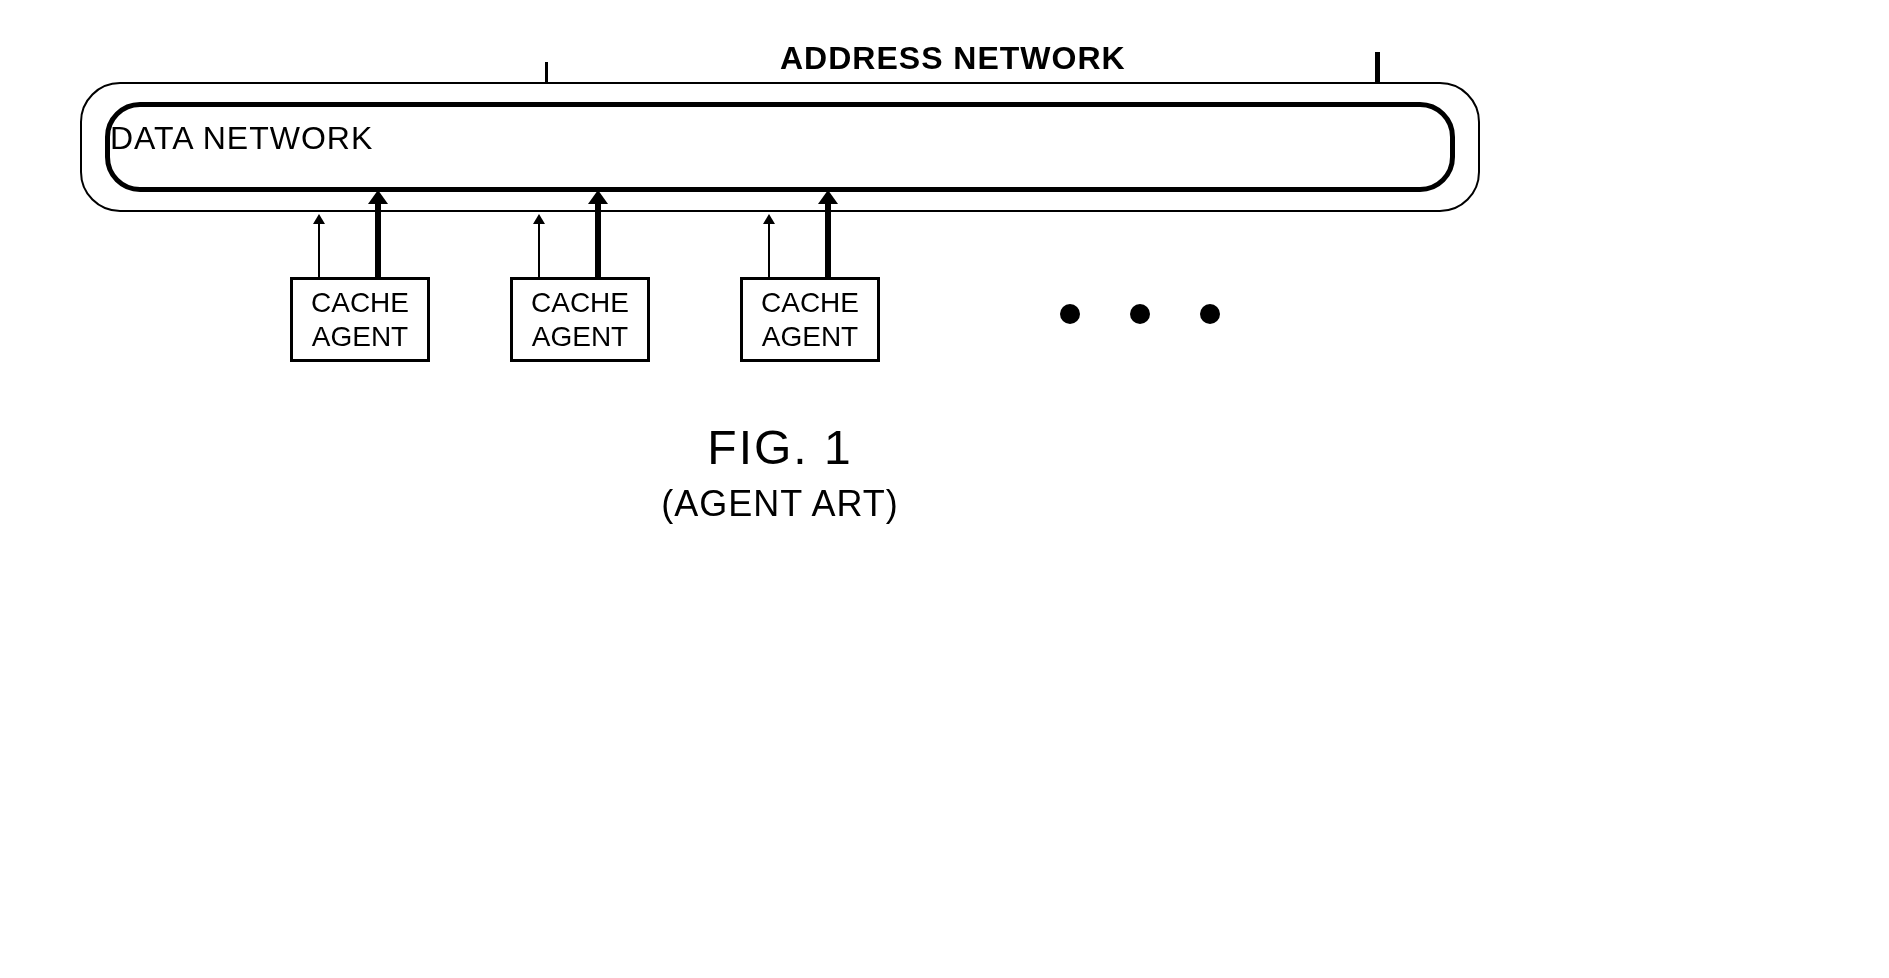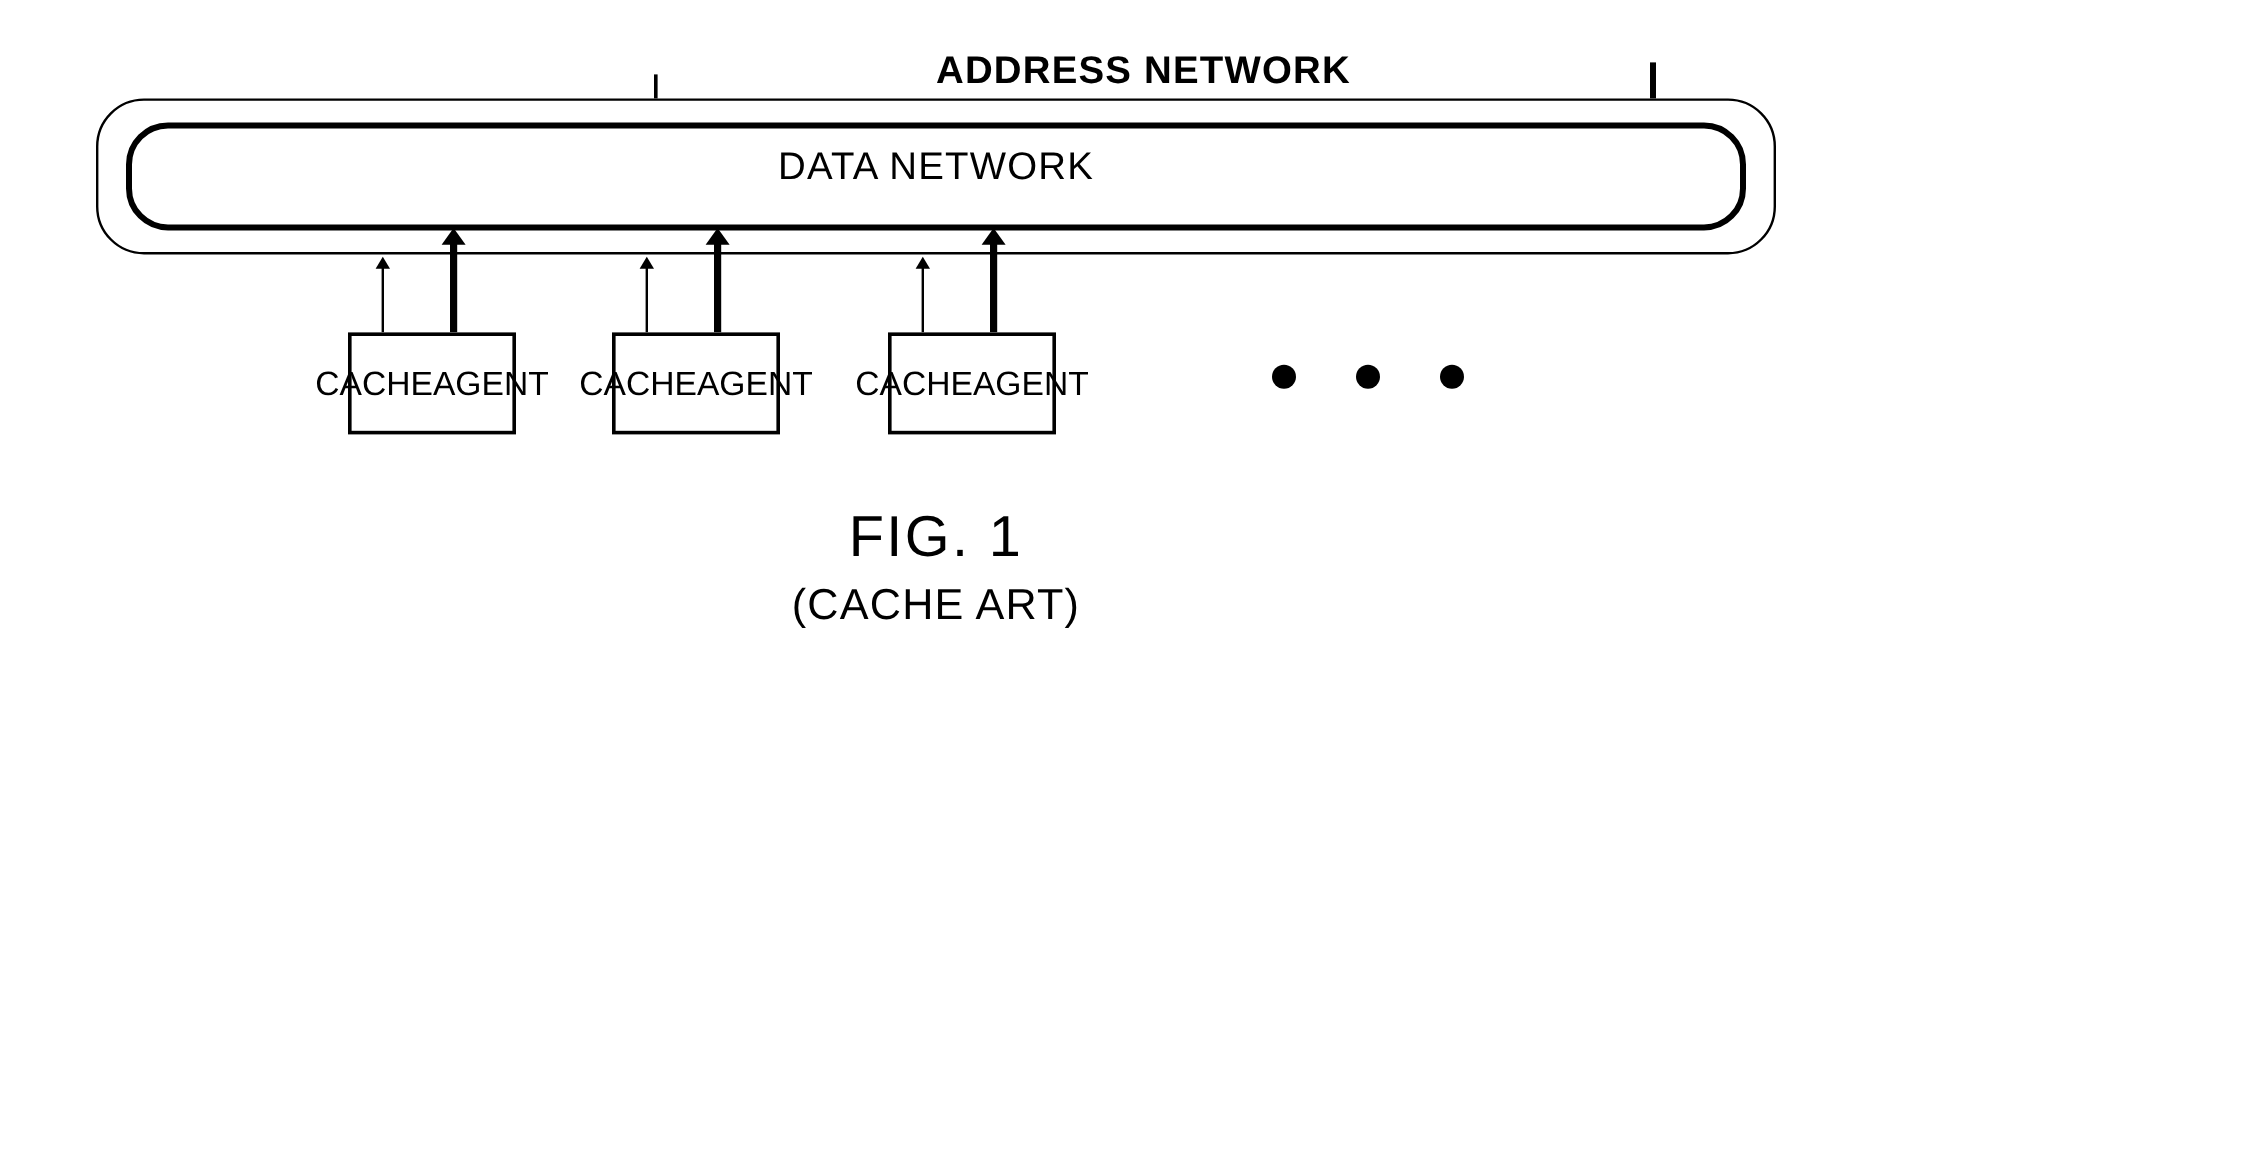--- a/index.html
+++ b/index.html
@@ -44,21 +44,20 @@
     .data-network {
       position: absolute;
       left: 25px;
       top: 62px;
       width: 1350px;
       height: 90px;
       border: 5px solid #000;
       border-radius: 35px;
       display: flex;
       align-items: center;
-      justify-content: center;
     }
     .data-label {
       font-size: 32px;
       letter-spacing: 1px;
       margin-top: -18px;
     }
     .agents-area {
       position: absolute;
       top: 172px;
       left: 0;
@@ -101,21 +100,21 @@
       border-bottom: 14px solid #000;
     }
     .agent-box {
       position: absolute;
       top: 65px;
       width: 140px;
       height: 85px;
       border: 3px solid #000;
       background: #fff;
       display: flex;
-      flex-direction: row;
+      flex-direction: column;
       align-items: center;
       justify-content: center;
       font-size: 28px;
       line-height: 1.2;
     }
     .dots {
       position: absolute;
       top: 92px;
       left: 980px;
       display: flex;
@@ -181,15 +180,15 @@
 
     <div class="dots">
       <div class="dot"></div>
       <div class="dot"></div>
       <div class="dot"></div>
     </div>
   </div>
 
   <div class="caption">
     <div class="fig-label">FIG. 1</div>
-    <div class="prior-art">(CACHE ART)</div>
+    <div class="prior-art">(AGENT ART)</div>
   </div>
 </div>
 
 </body></html>

